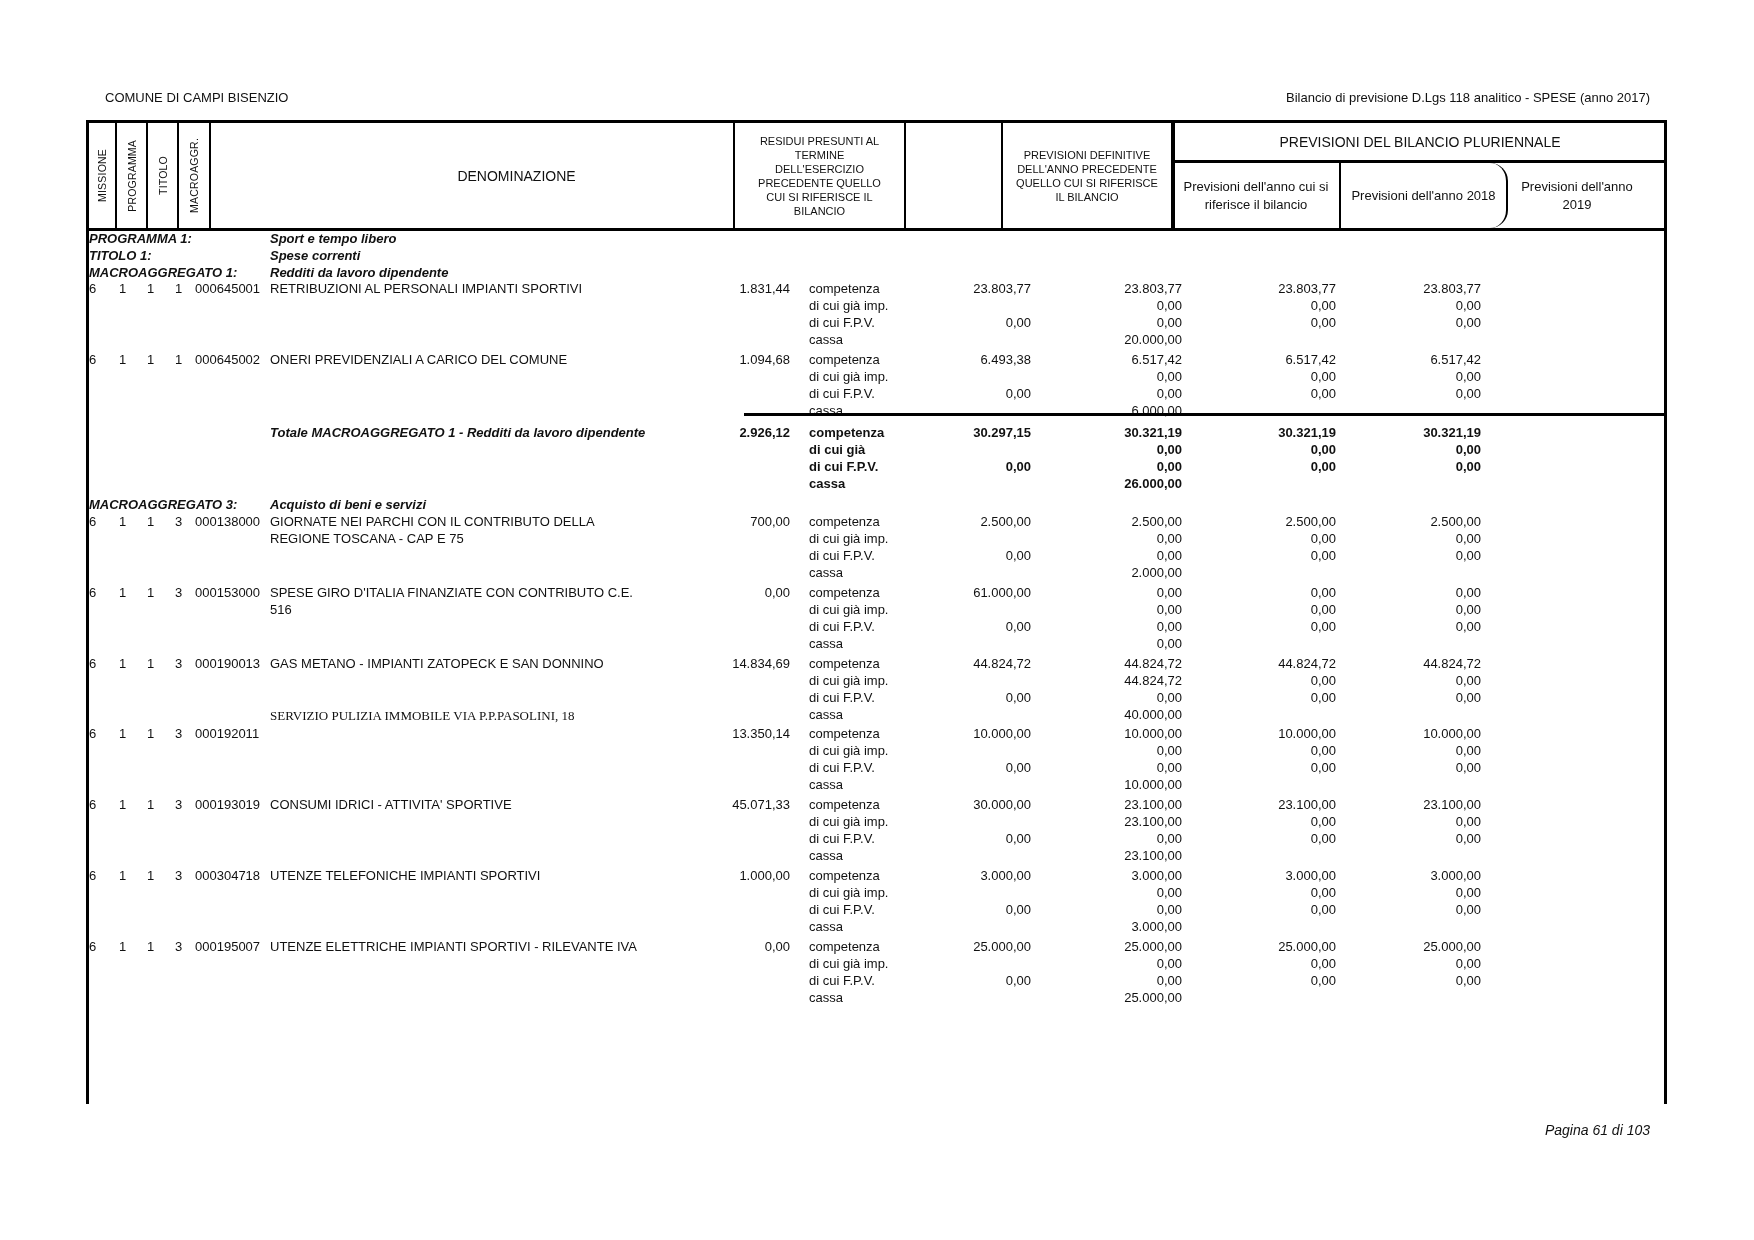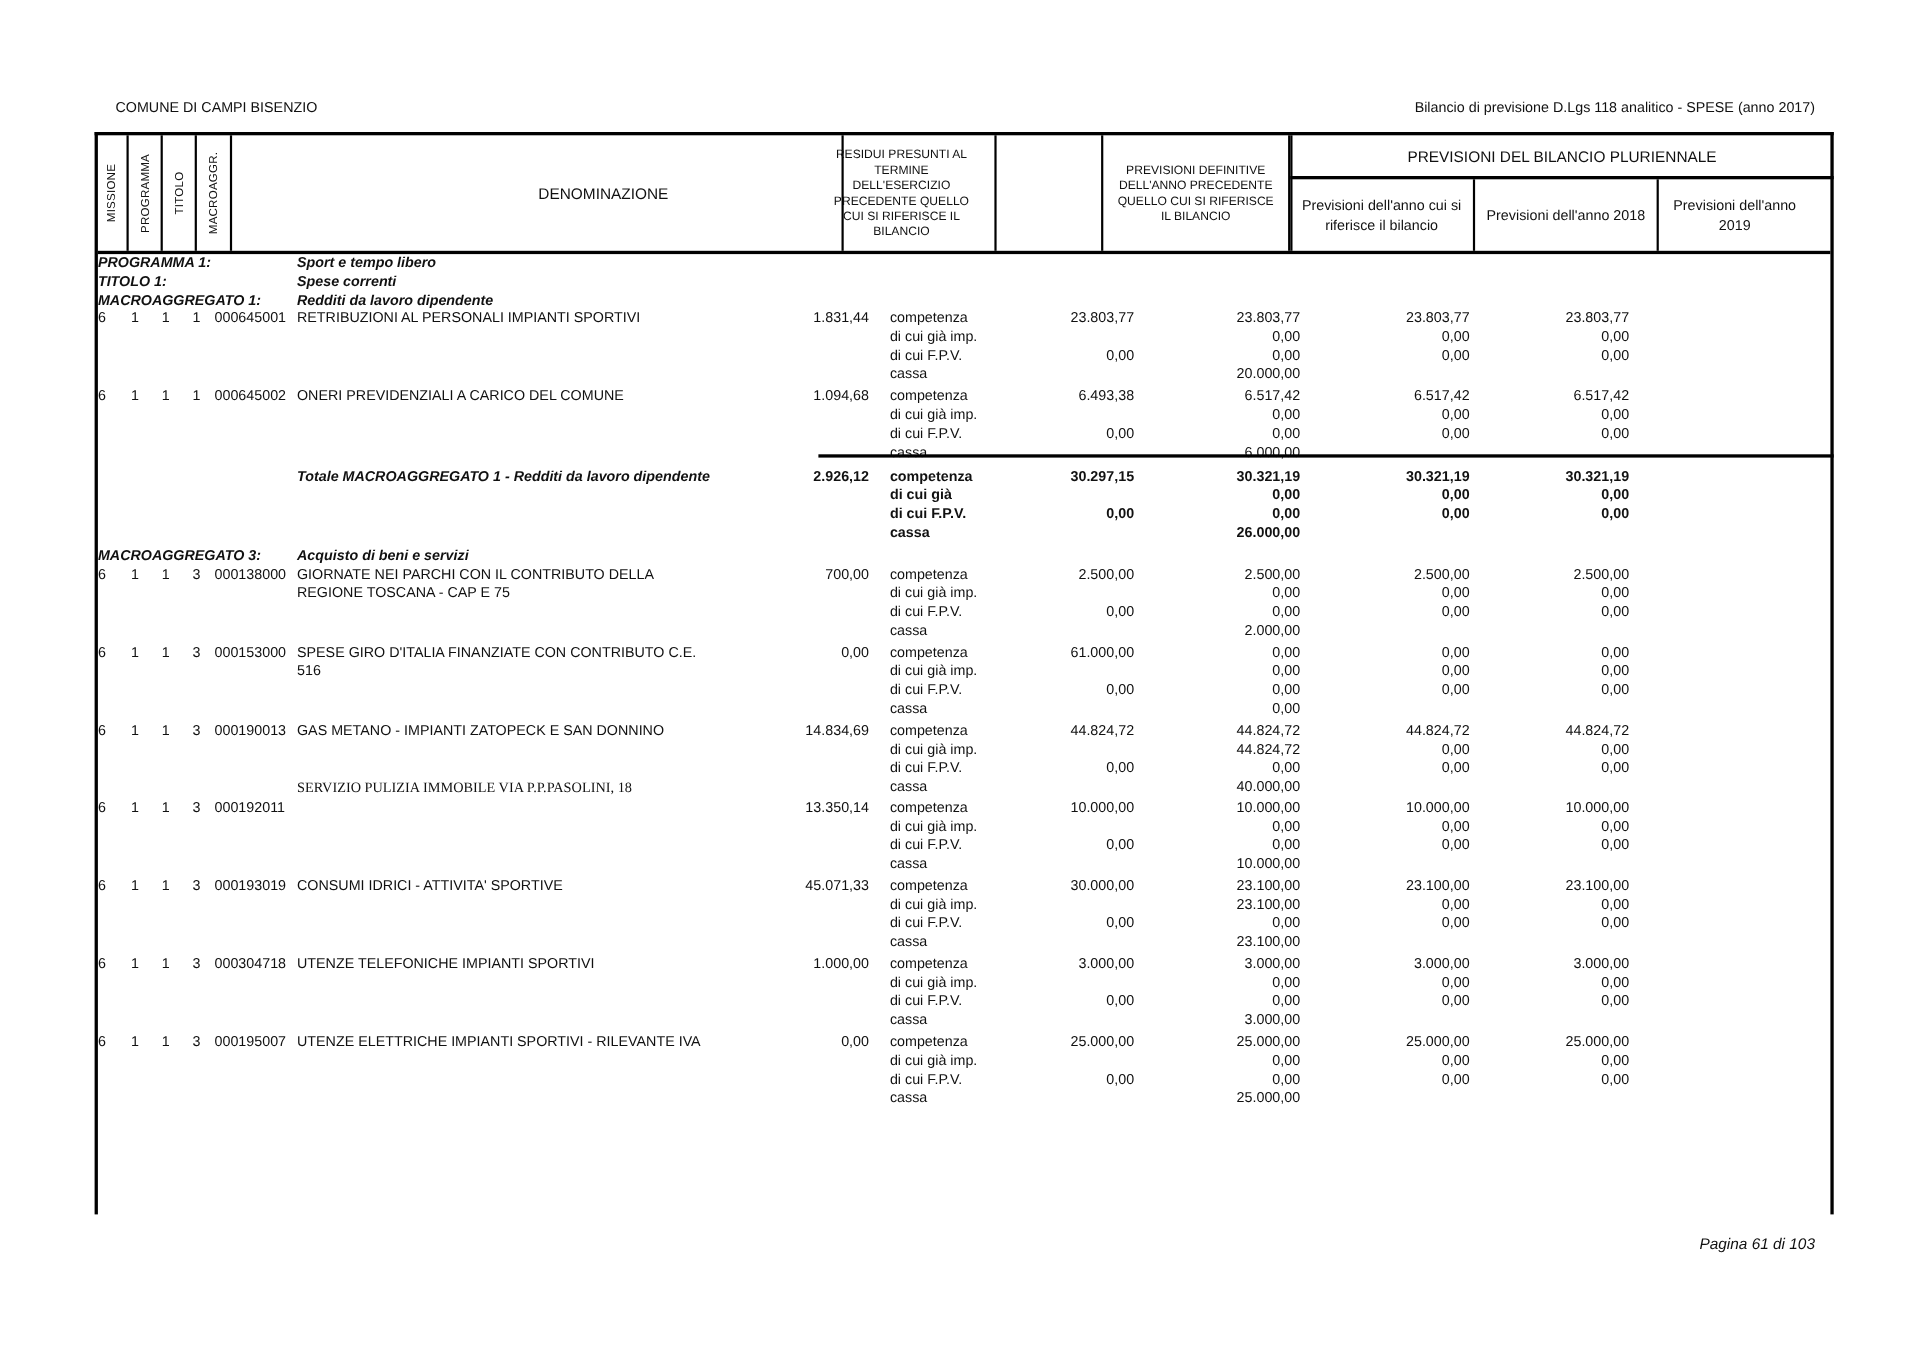--- a/index.html
+++ b/index.html
@@ -36,27 +36,27 @@
       </div>
     <div class="hc vert" style="left:28px;width:31px;">
         <span>PROGRAMMA</span>
       </div>
     <div class="hc vert" style="left:59px;width:31px;">
         <span>TITOLO</span>
       </div>
     <div class="hc vert" style="left:90px;width:32px;">
         <span>MACROAGGR.</span>
       </div>
-    <div class="hc big" style="left:211px;width:435px;margin-left:32px;">DENOMINAZIONE</div>
+    <div class="hc big" style="left:211px;width:435px;">DENOMINAZIONE</div>
     <div class="hc" style="left:646px;width:171px;padding:0 16px;">RESIDUI PRESUNTI AL TERMINE DELL'ESERCIZIO PRECEDENTE QUELLO CUI SI RIFERISCE IL BILANCIO</div>
     <div class="hc" style="left:817px;width:97px;"></div>
     <div class="hc" style="left:914px;width:170px;padding:0 8px;">PREVISIONI DEFINITIVE DELL'ANNO PRECEDENTE QUELLO CUI SI RIFERISCE IL BILANCIO</div>
     <div class="plur-top" style="left:1084px;width:494px;">PREVISIONI DEL BILANCIO PLURIENNALE</div>
     <div class="plur-sub" style="left:1084px;width:168px;padding:0 6px;">Previsioni dell'anno cui si riferisce il bilancio</div>
-    <div class="plur-sub" style="left:1252px;width:167px;padding:0 10px;">Previsioni dell'anno 2018</div>
+    <div class="plur-sub" style="left:1252px;width:167px;padding:0 10px;border-radius:18px;">Previsioni dell'anno 2018</div>
     <div class="plur-sub" style="left:1419px;width:138px;border-right:none;">Previsioni dell'anno 2019</div>
     <div class="abs" style="left:1084px;top:0;width:2px;height:105px;background:#000;"></div>
   </div>
 
   <div id="body-area">
       <div class="row-text sec" style="left:0px;top:107px;">PROGRAMMA 1:</div>
       <div class="row-text sec" style="left:181px;top:107px;">Sport e tempo libero</div>
       <div class="row-text sec" style="left:0px;top:124px;">TITOLO 1:</div>
       <div class="row-text sec" style="left:181px;top:124px;">Spese correnti</div>
       <div class="row-text sec" style="left:0px;top:141px;">MACROAGGREGATO 1:</div>

